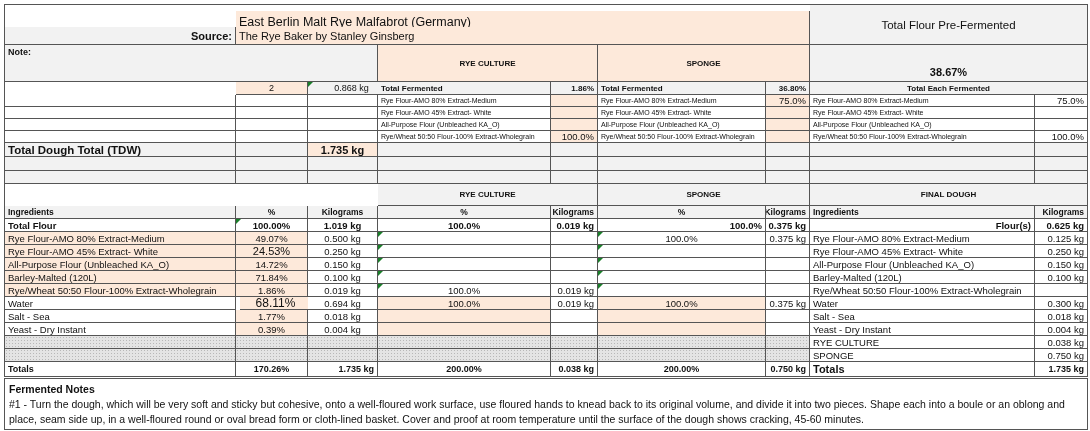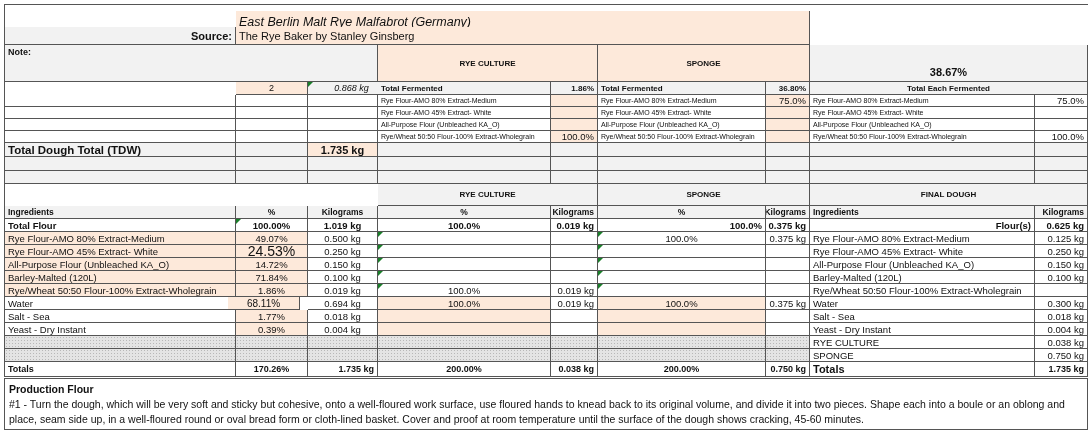--- a/index.html
+++ b/index.html
@@ -18,31 +18,32 @@
   #notes { position:absolute; left:4px; top:378px; width:1084px; height:52px; box-sizing:border-box; border:1px solid #555; padding:3px 4px; font-size:10.5px; line-height:15px; background:#fff; }
 </style>
 </head>
 <body>
 
 <div id="sheet">
 
   <div style="position:absolute;left:4px;top:4px;width:1084px;height:1px;background:#555;"></div>
   <div style="position:absolute;left:4px;top:4px;width:1px;height:373px;background:#555;"></div>
 
-  <div class="c p lg" style="left:236px;top:11px;width:574px;height:22px;font-size:12.5px;font-style:italic;">East Berlin Malt Rye   Malfabrot (Germany)</div>
+  <div class="c p lg" style="left:236px;top:11px;width:574px;height:22px;font-size:12.5px;">East Berlin Malt Rye   Malfabrot (Germany)</div>
   <div class="c g r b" style="left:5px;top:27px;width:231px;height:18px;font-size:11px;">Source:</div>
   <div class="c p" style="left:236px;top:27px;width:574px;height:18px;font-size:11px;">The Rye Baker by Stanley Ginsberg</div>
+  <div class="c g ctr" style="left:810px;top:5px;width:278px;height:40px;font-size:11.5px;">Total Flour Pre-Fermented</div>
 
   <div class="c g b" style="left:5px;top:45px;width:373px;height:37px;align-items:flex-start;padding-top:2px;font-size:9px;">Note:</div>
   <div class="c p ctr b" style="left:378px;top:45px;width:220px;height:37px;font-size:8px;">RYE CULTURE</div>
   <div class="c p ctr b" style="left:598px;top:45px;width:212px;height:37px;font-size:8px;">SPONGE</div>
   <div class="c g ctr b" style="left:810px;top:45px;width:278px;height:37px;align-items:flex-end;padding-bottom:3px;font-size:11px;">38.67%</div>
 
   <div class="c p ctr" style="left:236px;top:82px;width:72px;height:13px;font-size:9px;">2</div>
-  <div class="c g ctr tri" style="left:308px;top:82px;width:88px;height:13px;font-size:9px;font-style:italic;">0.868 kg</div>
+  <div class="c g ctr tri" style="left:308px;top:82px;width:88px;height:13px;font-size:9px;">0.868 kg</div>
   <div class="c g b" style="left:378px;top:82px;width:173px;height:13px;font-size:8px;">Total Fermented</div>
   <div class="c g r b" style="left:551px;top:82px;width:47px;height:13px;font-size:8px;">1.86%</div>
   <div class="c g b" style="left:598px;top:82px;width:168px;height:13px;font-size:8px;">Total Fermented</div>
   <div class="c g r b" style="left:766px;top:82px;width:44px;height:13px;font-size:8px;">36.80%</div>
   <div class="c g ctr b" style="left:810px;top:82px;width:278px;height:13px;font-size:8px;">Total Each Fermented</div>
 
   <div id="pf-rows">
       <div class="c w" style="left: 5px; top: 95px; width: 231px; height: 12px; font-size: 9.5px;"></div>
       <div class="c w" style="left: 236px; top: 95px; width: 72px; height: 12px; font-size: 9.5px;"></div>
       <div class="c w" style="left: 308px; top: 95px; width: 70px; height: 12px; font-size: 9.5px;"></div>
@@ -138,21 +139,21 @@
       <div class="c p" style="left: 5px; top: 232px; width: 231px; height: 13px; font-size: 9.5px;">Rye Flour-AMO 80% Extract-Medium</div>
       <div class="c p ctr" style="left: 236px; top: 232px; width: 72px; height: 13px; font-size: 9.5px;">49.07%</div>
       <div class="c w ctr" style="left: 308px; top: 232px; width: 70px; height: 13px; font-size: 9.5px;">0.500 kg</div>
       <div class="c w ctr tri" style="left: 378px; top: 232px; width: 173px; height: 13px; font-size: 9.5px;"></div>
       <div class="c w r" style="left: 551px; top: 232px; width: 47px; height: 13px; font-size: 9.5px;"></div>
       <div class="c w ctr tri" style="left: 598px; top: 232px; width: 168px; height: 13px; font-size: 9.5px;">100.0%</div>
       <div class="c w r" style="left: 766px; top: 232px; width: 44px; height: 13px; font-size: 9.5px;">0.375 kg</div>
       <div class="c w" style="left: 810px; top: 232px; width: 225px; height: 13px; font-size: 9.5px;">Rye Flour-AMO 80% Extract-Medium</div>
       <div class="c w r" style="left: 1035px; top: 232px; width: 53px; height: 13px; font-size: 9.5px;">0.125 kg</div>
       <div class="c p" style="left: 5px; top: 245px; width: 231px; height: 13px; font-size: 9.5px;">Rye Flour-AMO 45% Extract- White</div>
-      <div class="c p ctr" style="left: 236px; top: 245px; width: 72px; height: 13px; font-size: 14px;">24.53%</div>
+      <div class="c p ctr" style="left: 236px; top: 245px; width: 72px; height: 13px; font-size: 11px;">24.53%</div>
       <div class="c w ctr" style="left: 308px; top: 245px; width: 70px; height: 13px; font-size: 9.5px;">0.250 kg</div>
       <div class="c w ctr tri" style="left: 378px; top: 245px; width: 173px; height: 13px; font-size: 9.5px;"></div>
       <div class="c w r" style="left: 551px; top: 245px; width: 47px; height: 13px; font-size: 9.5px;"></div>
       <div class="c w ctr tri" style="left: 598px; top: 245px; width: 168px; height: 13px; font-size: 9.5px;"></div>
       <div class="c w r" style="left: 766px; top: 245px; width: 44px; height: 13px; font-size: 9.5px;"></div>
       <div class="c w" style="left: 810px; top: 245px; width: 225px; height: 13px; font-size: 9.5px;">Rye Flour-AMO 45% Extract- White</div>
       <div class="c w r" style="left: 1035px; top: 245px; width: 53px; height: 13px; font-size: 9.5px;">0.250 kg</div>
       <div class="c p" style="left: 5px; top: 258px; width: 231px; height: 13px; font-size: 9.5px;">All-Purpose Flour  (Unbleached KA_O)</div>
       <div class="c p ctr" style="left: 236px; top: 258px; width: 72px; height: 13px; font-size: 9.5px;">14.72%</div>
       <div class="c w ctr" style="left: 308px; top: 258px; width: 70px; height: 13px; font-size: 9.5px;">0.150 kg</div>
@@ -174,21 +175,21 @@
       <div class="c p" style="left: 5px; top: 284px; width: 231px; height: 13px; font-size: 9.5px;">Rye/Wheat 50:50 Flour-100% Extract-Wholegrain</div>
       <div class="c p ctr" style="left: 236px; top: 284px; width: 72px; height: 13px; font-size: 9.5px;">1.86%</div>
       <div class="c w ctr" style="left: 308px; top: 284px; width: 70px; height: 13px; font-size: 9.5px;">0.019 kg</div>
       <div class="c w ctr tri" style="left: 378px; top: 284px; width: 173px; height: 13px; font-size: 9.5px;">100.0%</div>
       <div class="c w r" style="left: 551px; top: 284px; width: 47px; height: 13px; font-size: 9.5px;">0.019 kg</div>
       <div class="c w ctr tri" style="left: 598px; top: 284px; width: 168px; height: 13px; font-size: 9.5px;"></div>
       <div class="c w r" style="left: 766px; top: 284px; width: 44px; height: 13px; font-size: 9.5px;"></div>
       <div class="c w" style="left: 810px; top: 284px; width: 225px; height: 13px; font-size: 9.5px;">Rye/Wheat 50:50 Flour-100% Extract-Wholegrain</div>
       <div class="c w r" style="left: 1035px; top: 284px; width: 53px; height: 13px; font-size: 9.5px;"></div>
       <div class="c w" style="left: 5px; top: 297px; width: 231px; height: 13px; font-size: 9.5px;">Water</div>
-      <div class="c p ctr" style="left: 228px; top: 297px; width: 72px; height: 13px; font-size: 10px;">68.11%</div>
+      <div class="c p ctr" style="left: 240px; top: 297px; width: 72px; height: 13px; font-size: 12px;">68.11%</div>
       <div class="c w ctr" style="left: 308px; top: 297px; width: 70px; height: 13px; font-size: 9.5px;">0.694 kg</div>
       <div class="c p ctr" style="left: 378px; top: 297px; width: 173px; height: 13px; font-size: 9.5px;">100.0%</div>
       <div class="c w r" style="left: 551px; top: 297px; width: 47px; height: 13px; font-size: 9.5px;">0.019 kg</div>
       <div class="c p ctr" style="left: 598px; top: 297px; width: 168px; height: 13px; font-size: 9.5px;">100.0%</div>
       <div class="c w r" style="left: 766px; top: 297px; width: 44px; height: 13px; font-size: 9.5px;">0.375 kg</div>
       <div class="c w" style="left: 810px; top: 297px; width: 225px; height: 13px; font-size: 9.5px;">Water</div>
       <div class="c w r" style="left: 1035px; top: 297px; width: 53px; height: 13px; font-size: 9.5px;">0.300 kg</div>
       <div class="c w" style="left: 5px; top: 310px; width: 231px; height: 13px; font-size: 9.5px;">Salt - Sea</div>
       <div class="c p ctr" style="left: 236px; top: 310px; width: 72px; height: 13px; font-size: 9.5px;">1.77%</div>
       <div class="c w ctr" style="left: 308px; top: 310px; width: 70px; height: 13px; font-size: 9.5px;">0.018 kg</div>
@@ -231,16 +232,16 @@
   <div class="c w ctr b" style="left:236px;top:362px;width:72px;height:15px;font-size:9px;">170.26%</div>
   <div class="c w r b" style="left:308px;top:362px;width:70px;height:15px;font-size:9px;">1.735 kg</div>
   <div class="c w ctr b" style="left:378px;top:362px;width:173px;height:15px;font-size:9px;">200.00%</div>
   <div class="c w r b" style="left:551px;top:362px;width:47px;height:15px;font-size:9px;">0.038 kg</div>
   <div class="c w ctr b" style="left:598px;top:362px;width:168px;height:15px;font-size:9px;">200.00%</div>
   <div class="c w r b" style="left:766px;top:362px;width:44px;height:15px;font-size:9px;">0.750 kg</div>
   <div class="c w b" style="left:810px;top:362px;width:225px;height:15px;font-size:11px;">Totals</div>
   <div class="c w r b" style="left:1035px;top:362px;width:53px;height:15px;font-size:9px;">1.735 kg</div>
 
   <div id="notes">
-    <div class="b">Production Flour</div>
+    <div class="b">Fermented Notes</div>
     <div>#1 - Turn the dough, which will be very soft and sticky but cohesive, onto a well-floured work surface, use floured hands to knead back to its original volume, and divide it into two pieces. Shape each into a boule or an oblong and place, seam side up, in a well-floured round or oval bread form or cloth-lined basket. Cover and proof at room temperature until the surface of the dough shows cracking, 45-60 minutes.</div>
   </div>
 </div>
 
 </body></html>

